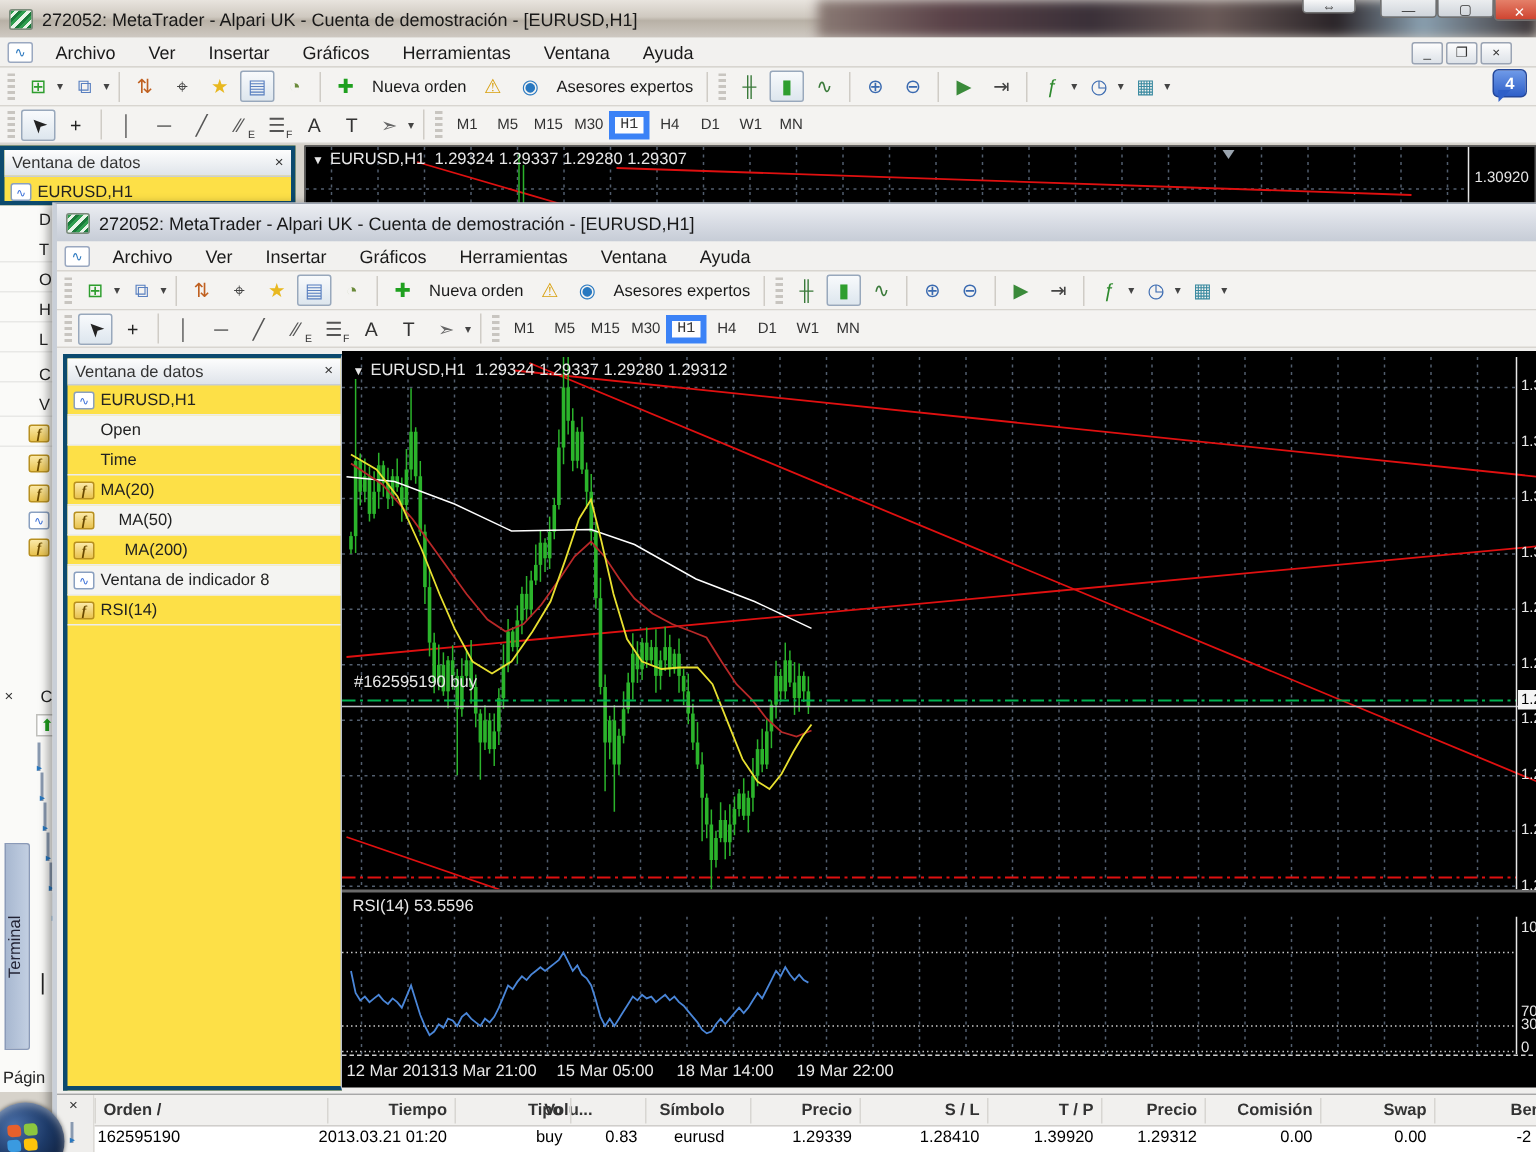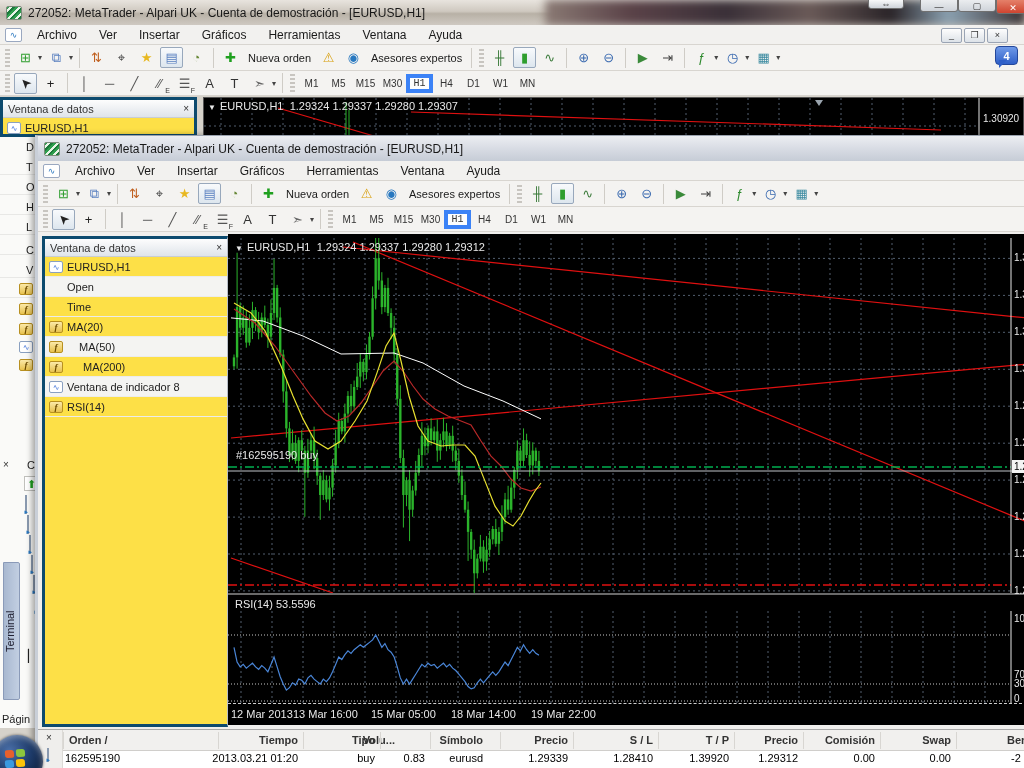--- a/index.html
+++ b/index.html
@@ -786,21 +786,21 @@
       </svg>
     <div id="rsiLabels">
         <div class="pricelabel" style="left: 786px; top: 379px;">100</div>
         <div class="pricelabel" style="left: 786px; top: 395px; margin-top: 40px;">70</div>
         <div class="pricelabel" style="left: 786px; top: 444px;">30</div>
         <div class="pricelabel" style="left: 786px; top: 459px;">0</div>
       </div>
 
     <div class="taxis" id="tAxis" style="left:0;top:469px;width:799px;height:20px;">
         <span style="left: 3px;">12 Mar 2013</span>
-        <span style="left: 65px;">13 Mar 16:00</span>
+        <span style="left: 65px;">13 Mar 21:00</span>
         <span style="left: 143px;">15 Mar 05:00</span>
         <span style="left: 223px;">18 Mar 14:00</span>
         <span style="left: 303px;">19 Mar 22:00</span>
       </div>
   </div>
 
   <div class="term abs" id="termPanel" style="left:0;top:593px;width:989px;height:40px;">
     <div class="abs" style="left:0;top:0;width:25px;height:40px;background:#efeeec;border-right:1px solid #dcdad6;"></div>
     <span class="term-x" style="left:8px;top:2px;">×</span>
     <div class="abs" style="left:25px;top:0;width:964px;height:21px;background:#f1f0ee;border-bottom:1px solid #d0cecb;"></div>

